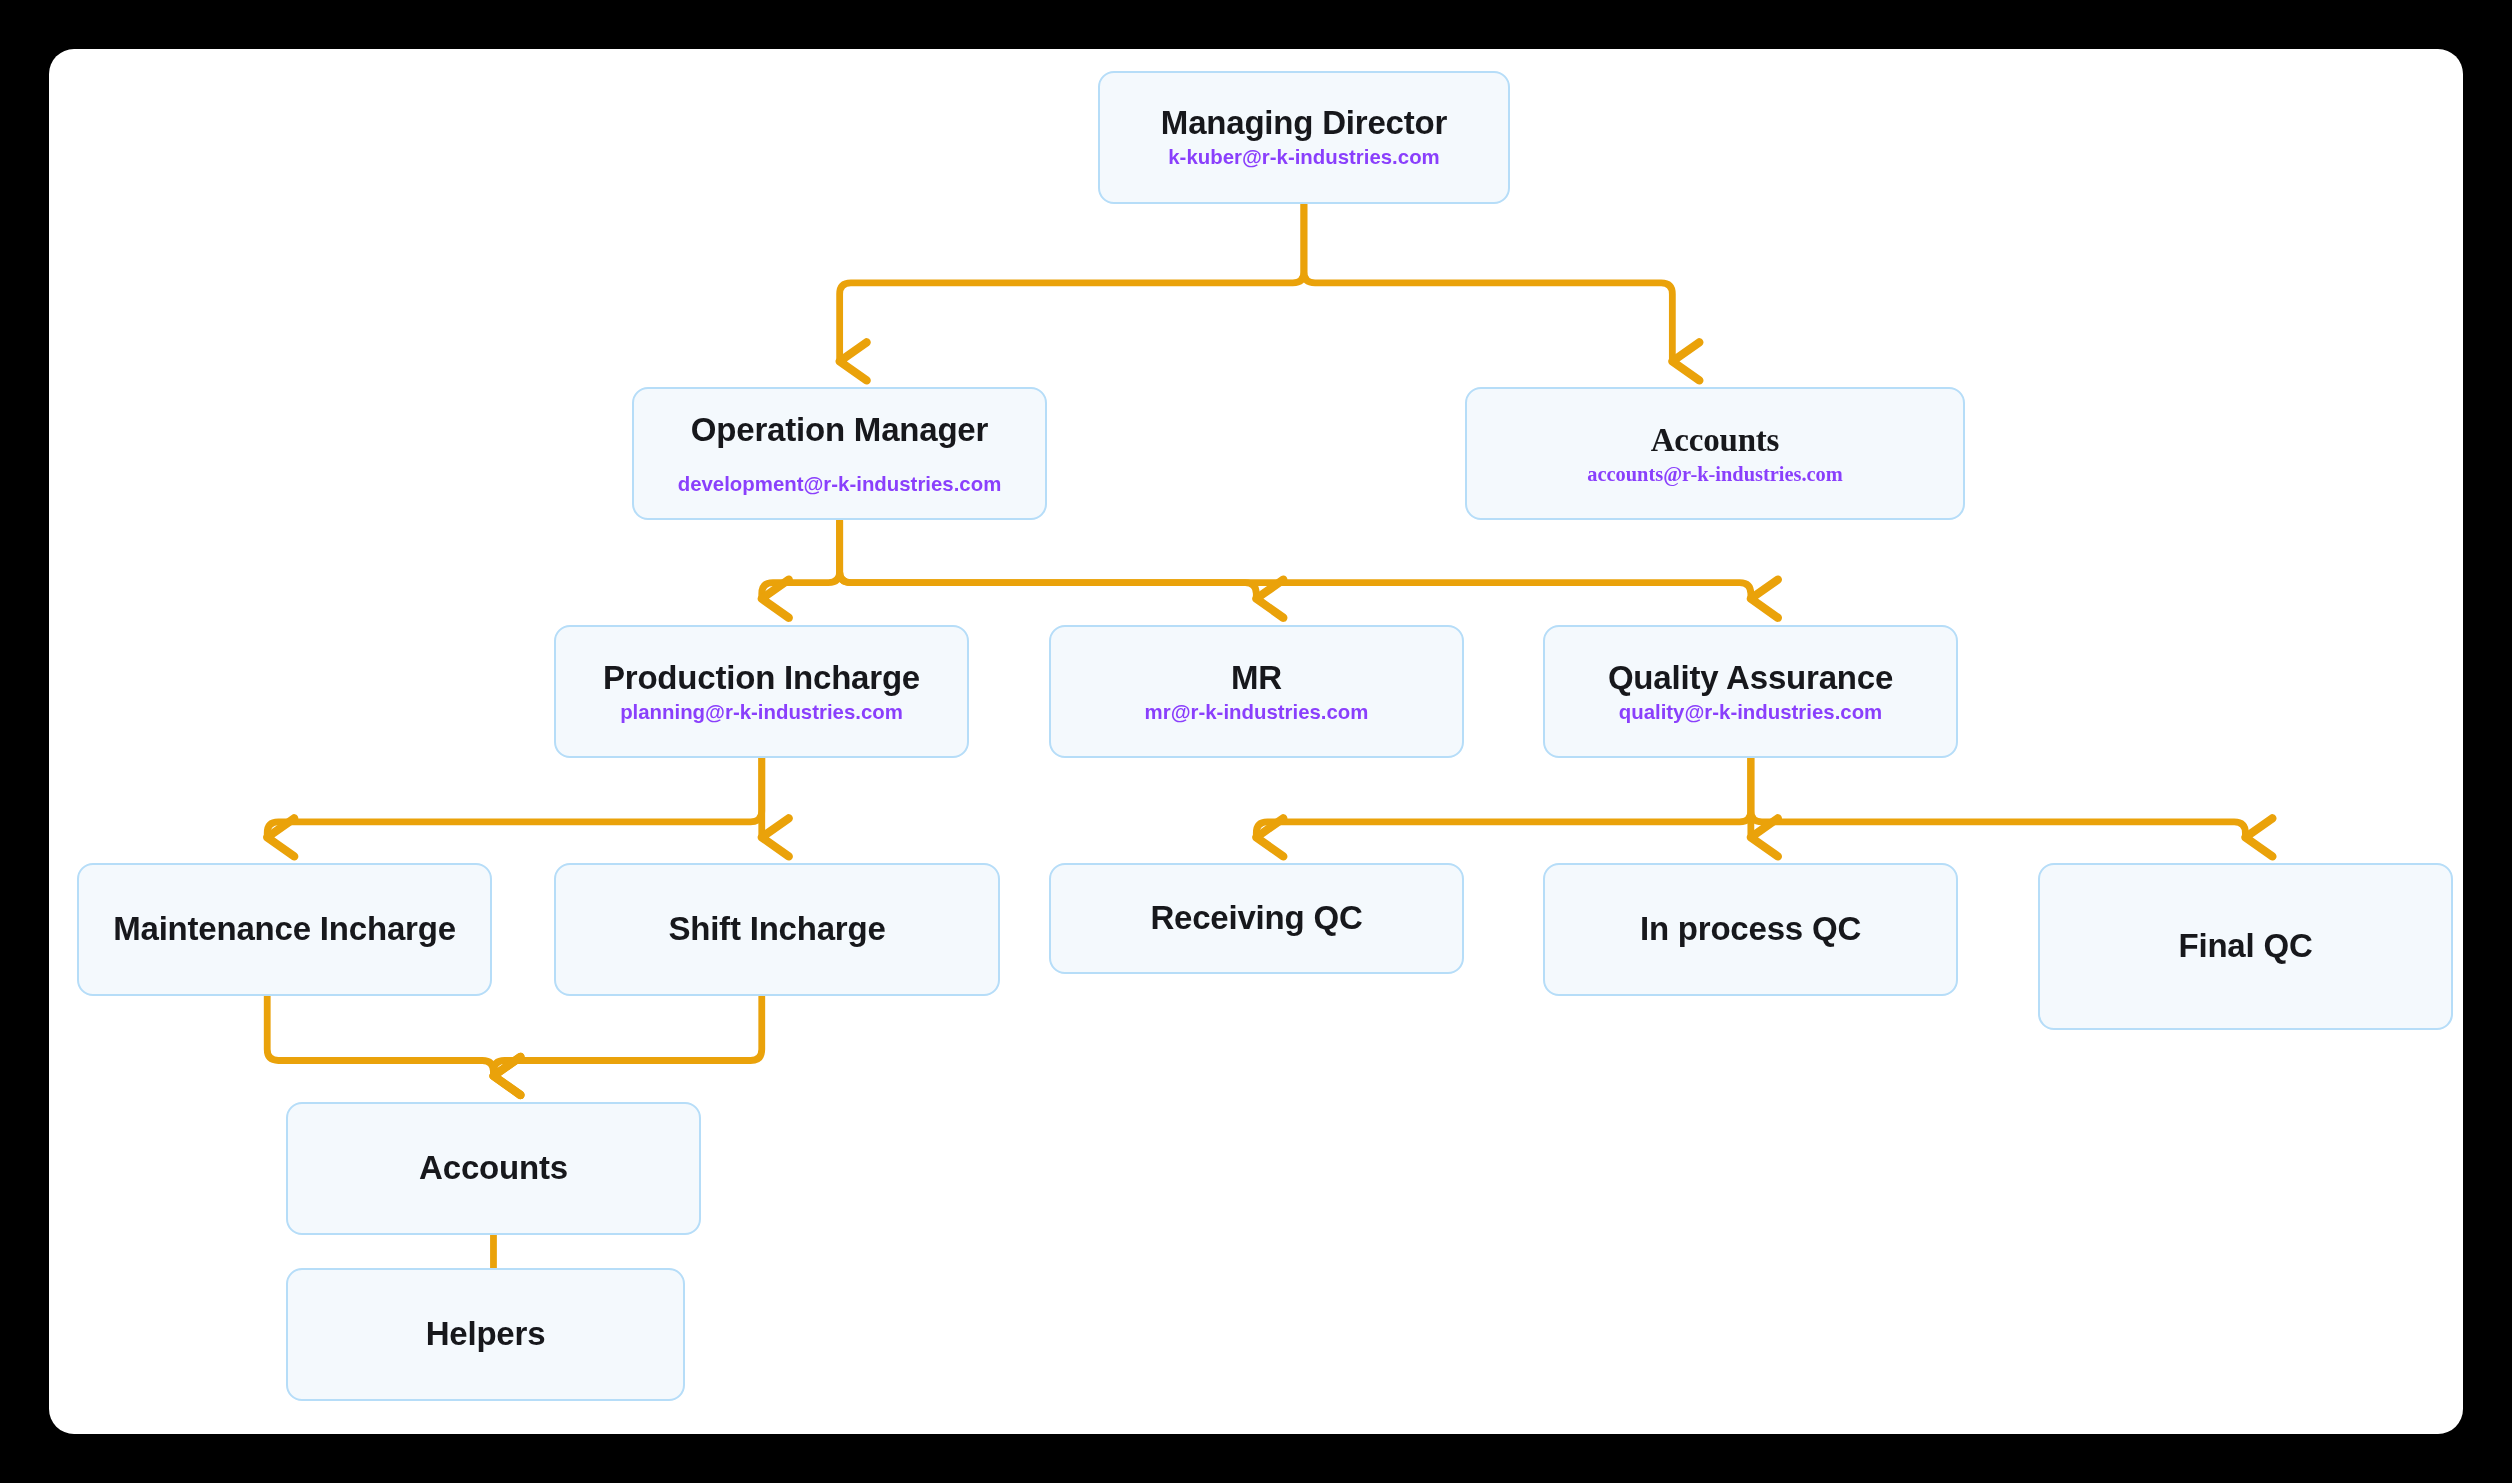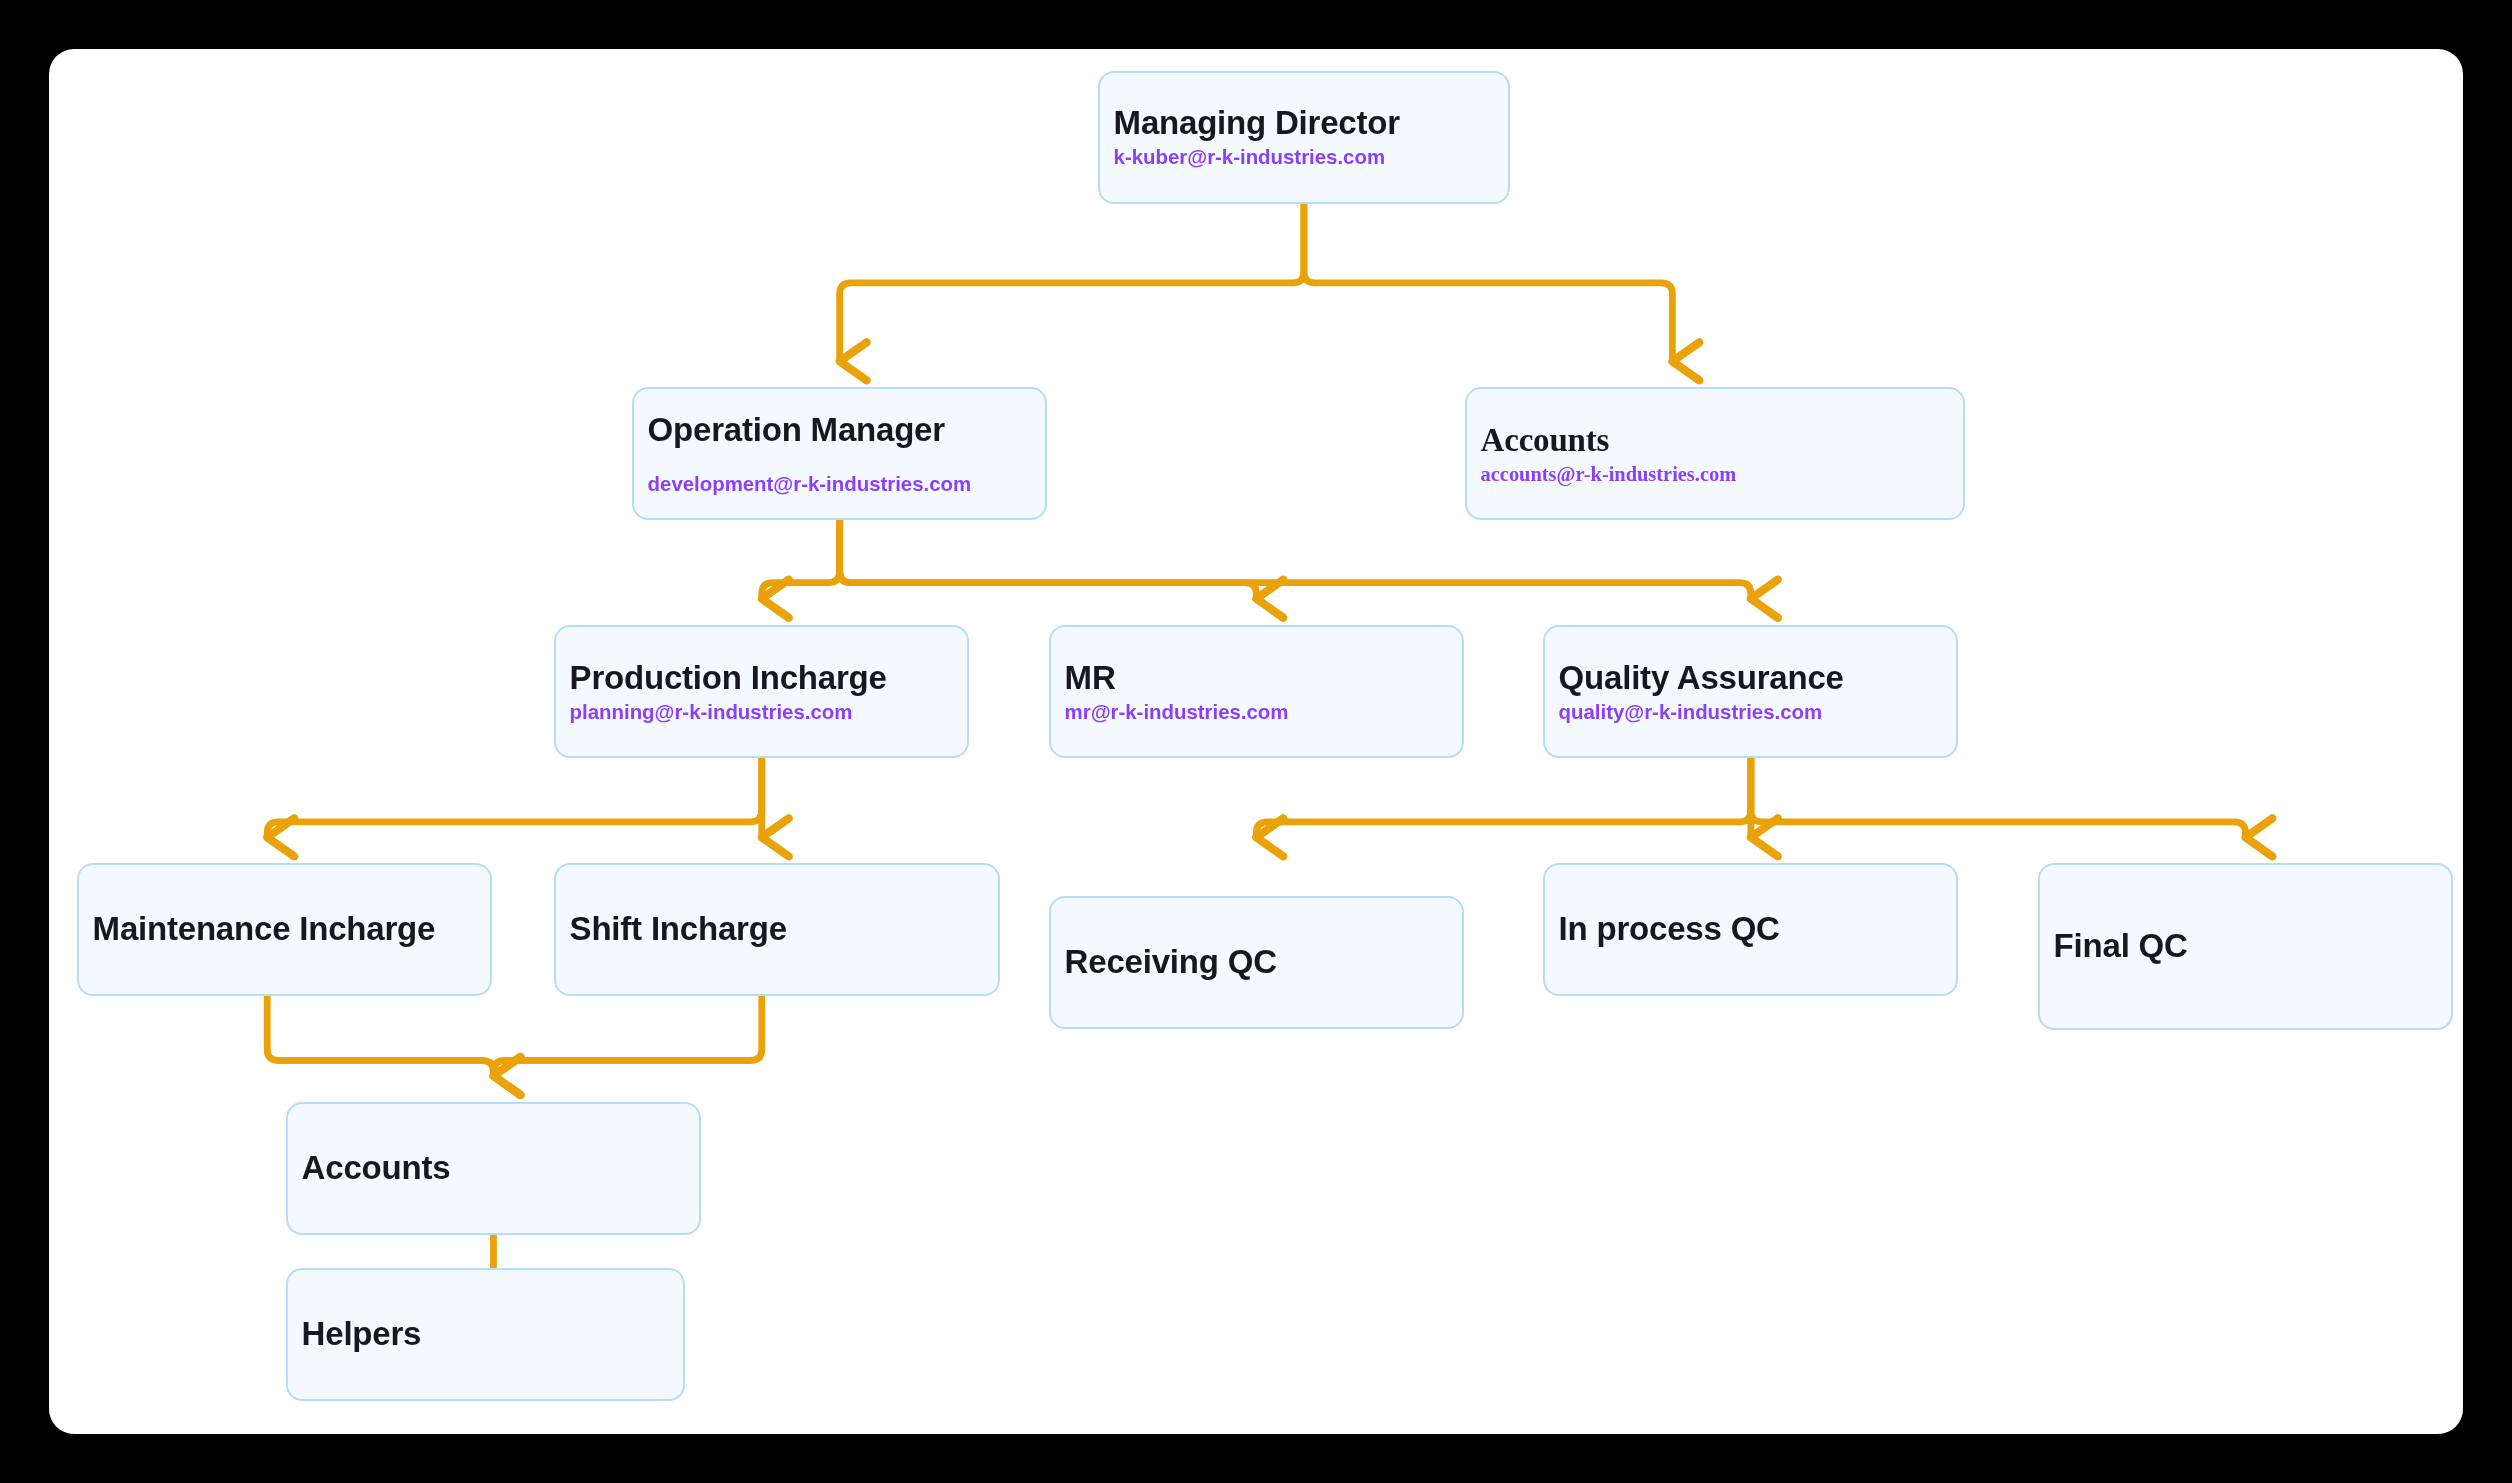--- a/index.html
+++ b/index.html
@@ -35,21 +35,21 @@
   }
 
   .node {
     position: absolute;
     box-sizing: border-box;
     background: #f4f9fd;
     border: 2.5px solid #b6ddf8;
     border-radius: 16px;
     display: flex;
     flex-direction: column;
-    align-items: flex-start;
+    align-items: center;
     justify-content: center;
     padding: 6.2px 13.6px;
   }
   .node .title {
     font-size: 33px;
     font-weight: bold;
     color: #17181c;
     letter-spacing: -0.2px;
     text-align: center;
     line-height: 1.12;
@@ -126,21 +126,21 @@
     <div class="title">Quality Assurance</div>
     <div class="email">quality@r-k-industries.com</div>
   </div>
 
   <div class="node no-email" style="left:28px; top:814px; width:415px; height:133px;">
     <div class="title">Maintenance Incharge</div>
   </div>
   <div class="node no-email" style="left:505px; top:814px; width:446px; height:133px;">
     <div class="title">Shift Incharge</div>
   </div>
-  <div class="node no-email" style="left:1000px; top:814px; width:415px; height:133px;margin-top:33px;">
+  <div class="node no-email" style="left:1000px; top:814px; width:415px; height:111px;">
     <div class="title">Receiving QC</div>
   </div>
   <div class="node no-email" style="left:1494px; top:814px; width:415px; height:133px;">
     <div class="title">In process QC</div>
   </div>
   <div class="node no-email" style="left:1989px; top:814px; width:415px; height:167px;">
     <div class="title">Final QC</div>
   </div>
 
   <div class="node no-email" style="left:237px; top:1053px; width:415px; height:133px;">

